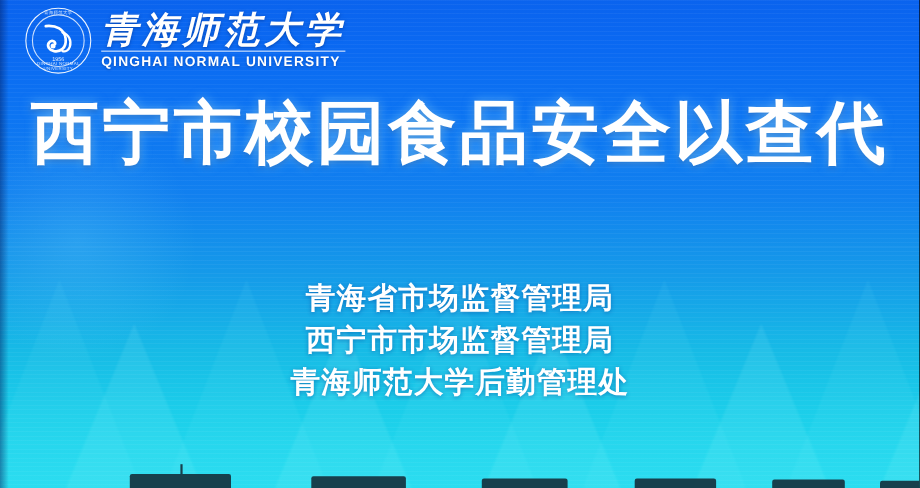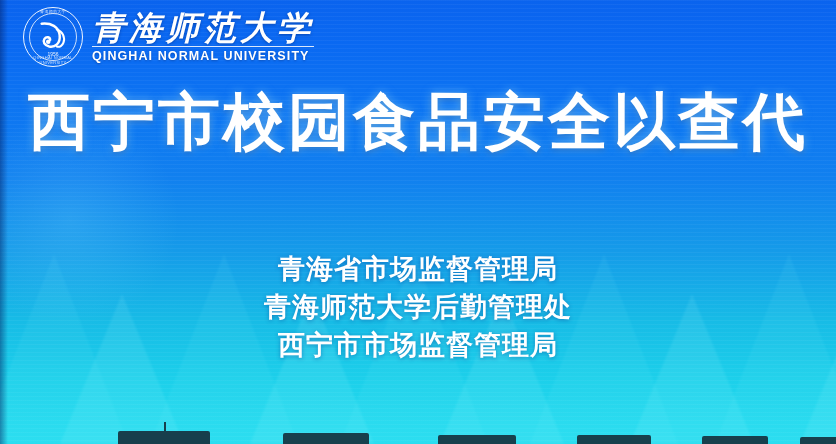--- a/index.html
+++ b/index.html
@@ -179,21 +179,21 @@
 
   
   .sub-wrap {
     position: absolute;
     left: 0; right: 0;
     top: 252px;
     text-align: center;
     z-index: 4;
   }
   .sub-line {
-    font-family: Liberation Mono, monospace;
+    font-family: Liberation Sans, sans-serif;
     font-weight: 700;
     font-size: 27px;
     line-height: 38px;
     color: #ffffff;
     letter-spacing: 1px;
     white-space: nowrap;
     text-shadow: 0 1px 4px rgba(0,50,140,.45);
   }
   .sub-line.date { letter-spacing: 0; }
 
@@ -262,22 +262,22 @@
       <div class="logo-en">QINGHAI NORMAL UNIVERSITY</div>
     </div>
   </div>
 
   <div class="title-wrap">
     <div class="title-line">西宁市校园食品安全以查代</div>
   </div>
 
   <div class="sub-wrap">
     <div class="sub-line">青海省市场监督管理局</div>
+    <div class="sub-line">西宁市市场监督管理局</div>
     <div class="sub-line">青海师范大学后勤管理处</div>
-    <div class="sub-line">西宁市市场监督管理局</div>
   </div>
 
   <div class="silhouettes">
     <div class="sil" style="left:118px; width:92px; height:13px;">
         <span class="stalk"></span>
       </div>
     <div class="sil" style="left:283px; width:86px; height:11px;"></div>
     <div class="sil" style="left:438px; width:78px; height:9px;"></div>
     <div class="sil" style="left:577px; width:74px; height:9px;"></div>
     <div class="sil" style="left:702px; width:66px; height:8px;"></div>

